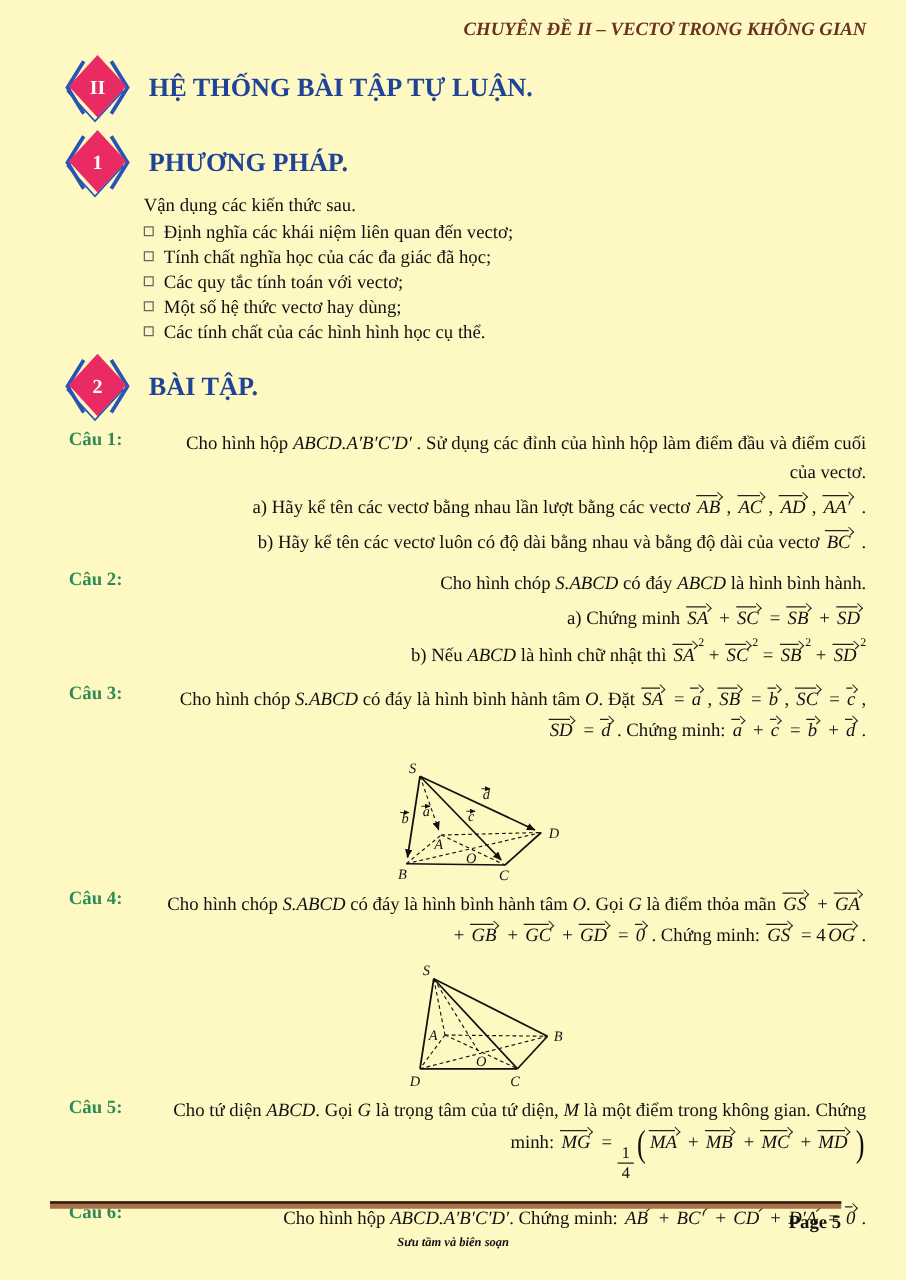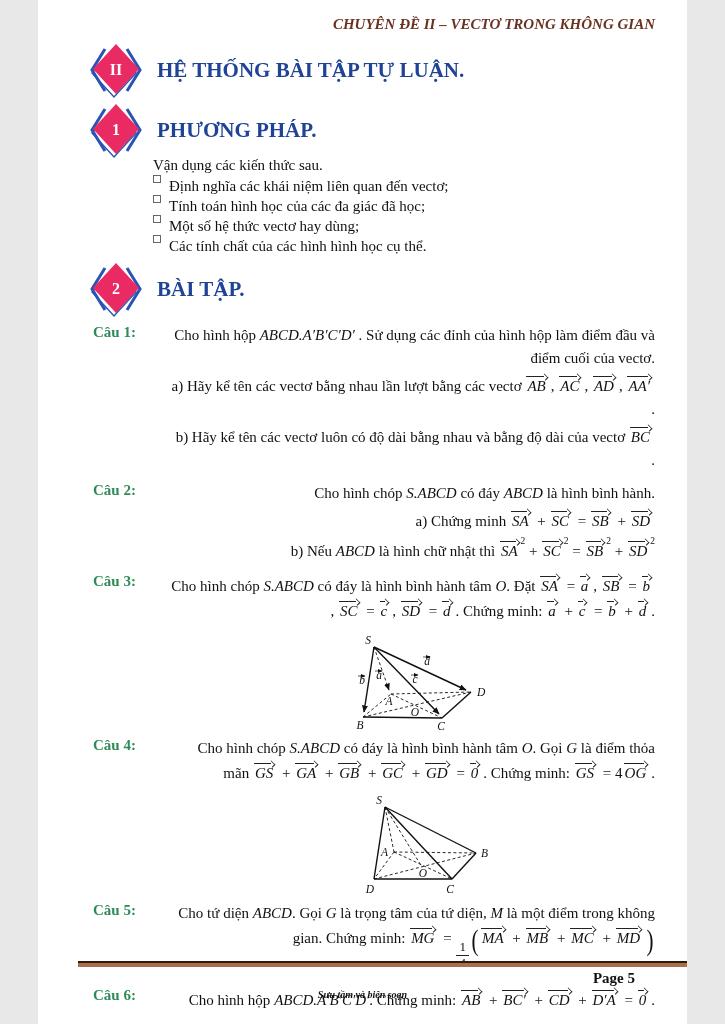--- a/index.html
+++ b/index.html
@@ -1,19 +1,19 @@
 <!DOCTYPE html>
 <html><head>
 <meta charset="utf-8">
 <style>
   * { margin:0; padding:0; box-sizing:border-box; }
   html,body { background:#e8e8e8; }
   .page {
-    width:649px; height:1024px; margin:0 auto; position:relative;
-    background:#ffffff; overflow:hidden;
+    width:725px; height:1024px; margin:0 auto; position:relative;
+    background:#fef9c3; overflow:hidden;
     padding:0 32px 0 55px;
     font-family:"Liberation Serif","DejaVu Serif",serif;
     font-size:15px; color:#111;
   }
   
   .doc-header { padding-top:16px; text-align:right; }
   .doc-header span { font-weight:bold; font-style:italic; font-size:15px; color:#6a3220; }
 
   
   .badge-row { display:flex; align-items:center; gap:10px; margin-left:-8px; }
@@ -25,21 +25,21 @@
   .dia-outline { fill:none; stroke:#2953b4; stroke-width:1.4; }
   .dia { fill:#ea2a63; }
   .badge-num { fill:#ffffff; font-weight:bold; font-size:16px; font-family:"Liberation Serif",serif; }
 
   .dang-title { font-weight:bold; font-style:italic; text-align:center; font-size:15.5px; margin:2px 0 0 45px; }
 
   
   .method { margin-top:-4px; margin-left:60px; }
   .method .intro { line-height:21px; }
   .bullets { list-style:none; }
-  .bullets li { line-height:20px; display:flex; align-items:flex-start; }
+  .bullets li { line-height:20px; display:flex; align-items:center; }
   .sq { width:8px; height:8px; border:1px solid #666; display:inline-block; margin-right:8px; flex:0 0 8px; transform:translateY(-1px); }
 
   
   .qwrap { margin-top:6px; }
   .q { display:grid; grid-template-columns:60px 1fr; margin-bottom:7px;gap:16px; }
   .qlabel { color:#2e8b57; font-weight:bold; }
   .qbody p { margin-bottom:3px; line-height:23px;text-align:right; }
   .just { text-align:justify; }
   i { font-style:italic; }
 
@@ -104,21 +104,25 @@
 
   <div class="method">
     <p class="intro">Vận dụng các kiến thức sau.</p>
     <ul class="bullets">
       <li>
           <span class="sq"></span>
           <span>Định nghĩa các khái niệm liên quan đến vectơ;</span>
         </li>
       <li>
           <span class="sq"></span>
-          <span>Tính toán hình học của các đa giác đã học;</span>
+          <span>Tính chất nghĩa học của các đa giác đã học;</span>
+        </li>
+      <li>
+          <span class="sq"></span>
+          <span>Các quy tắc tính toán với vectơ;</span>
         </li>
       <li>
           <span class="sq"></span>
           <span>Một số hệ thức vectơ hay dùng;</span>
         </li>
       <li>
           <span class="sq"></span>
           <span>Các tính chất của các hình hình học cụ thể.</span>
         </li>
     </ul>

